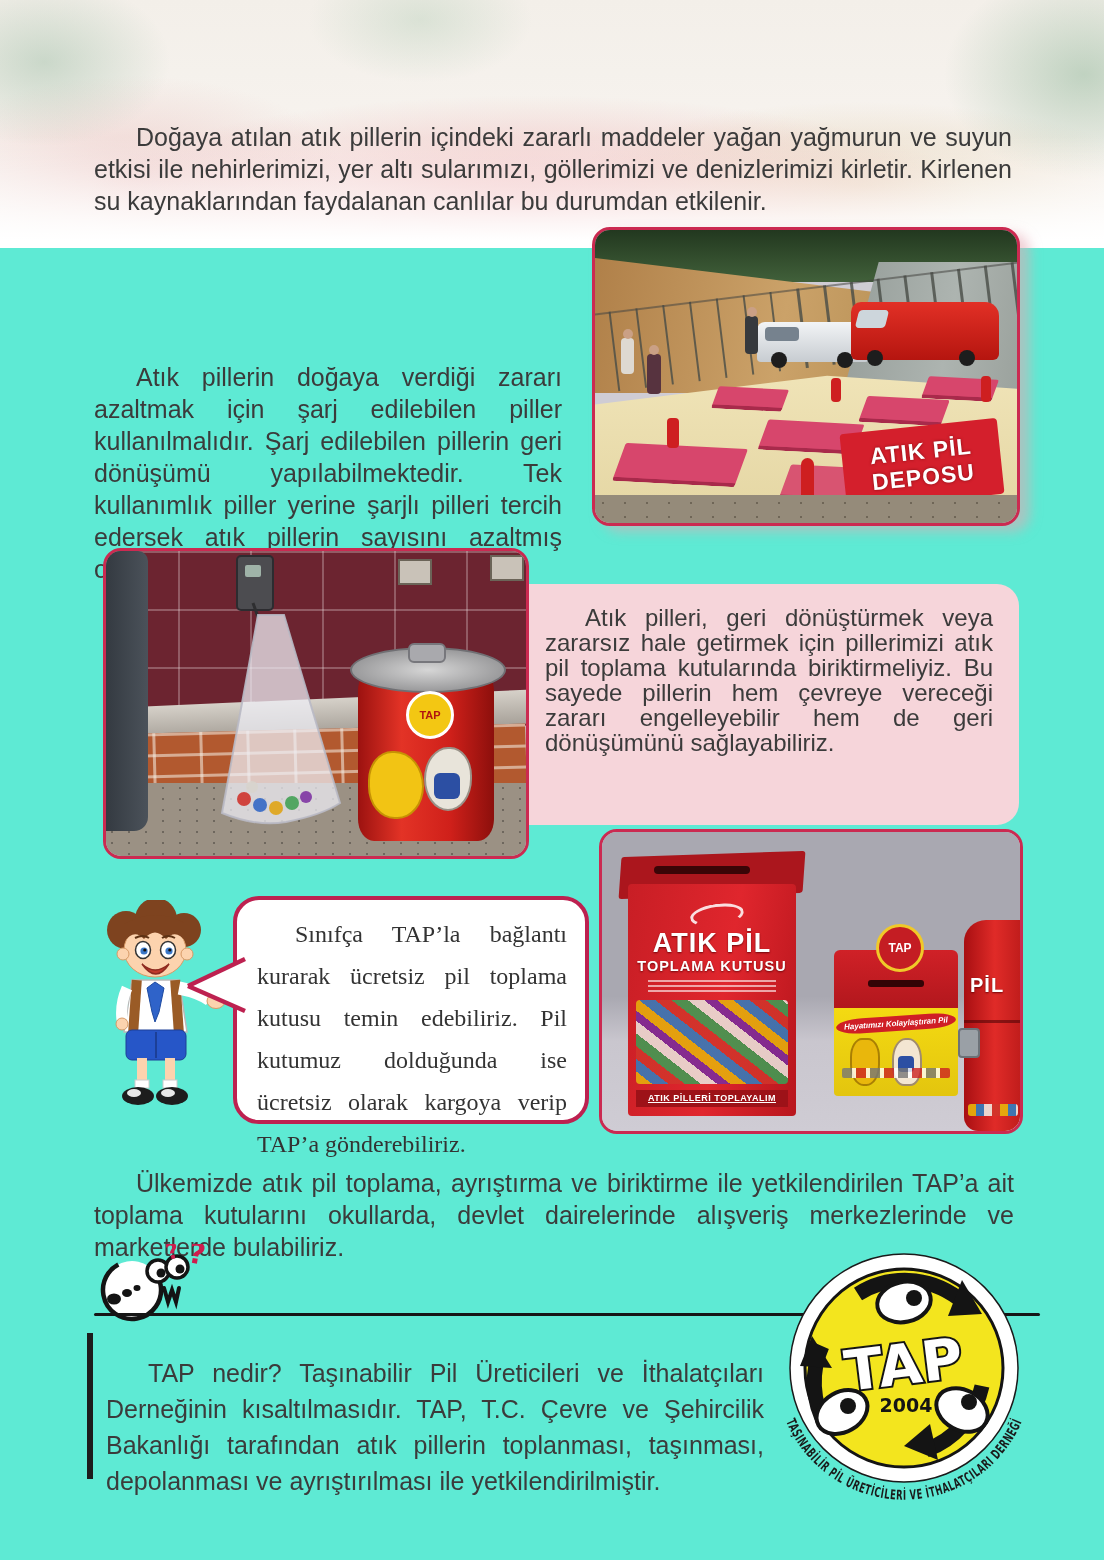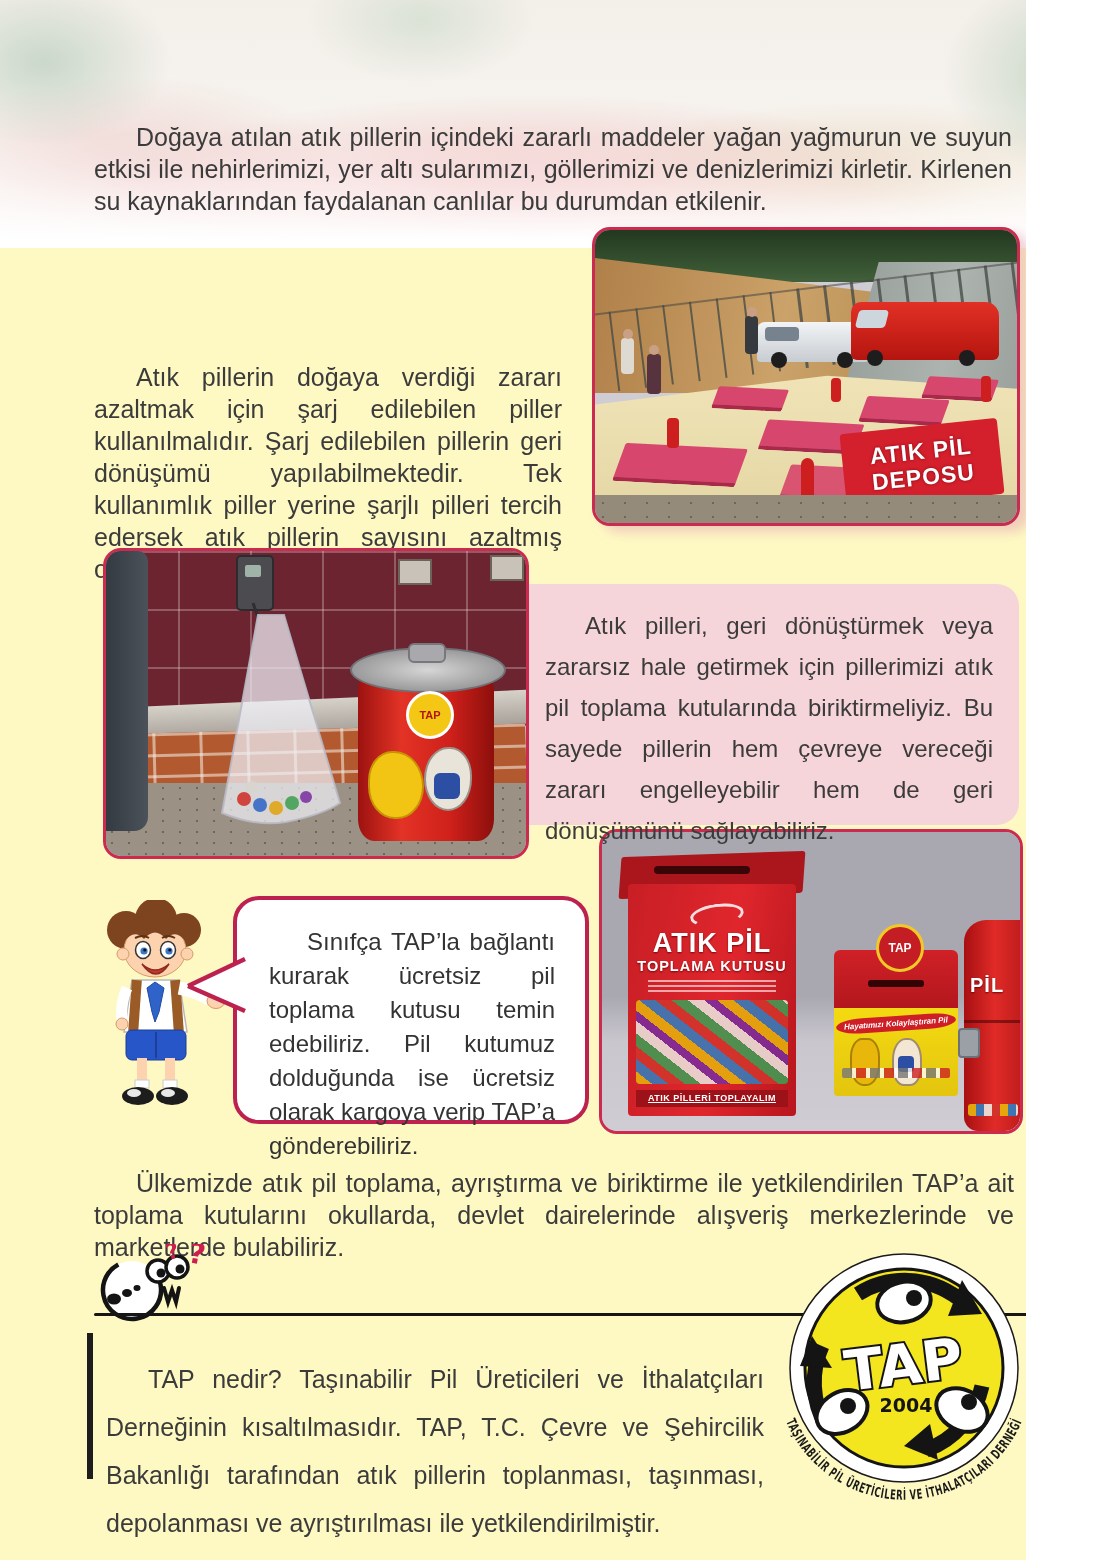--- a/index.html
+++ b/index.html
@@ -1,51 +1,51 @@
 <!DOCTYPE html>
 <html><head>
 <meta charset="utf-8">
 <style>
   html,body{margin:0;padding:0;background:#ffffff;}
-  .page{position:relative;width:1026px;height:1560px;background:#fef9c3;overflow:hidden;
+  .page{position:relative;width:1104px;height:1560px;background:#5eead4;overflow:hidden;
         font-family:"Liberation Sans",sans-serif;color:#3b3b3b;}
   
   .top-bg{position:absolute;left:0;top:0;width:1106px;height:248px;
     background:
       linear-gradient(to bottom, rgba(255,255,255,0) 55%, #ffffff 97%),
       radial-gradient(ellipse 180px 120px at 4% 25%, rgba(150,185,160,.45), transparent 70%),
       radial-gradient(ellipse 200px 150px at 98% 30%, rgba(140,180,150,.5), transparent 70%),
       radial-gradient(ellipse 160px 90px at 38% 8%, rgba(170,200,175,.35), transparent 70%),
       radial-gradient(ellipse 620px 150px at 48% 82%, rgba(232,130,135,.5), transparent 72%),
       radial-gradient(ellipse 420px 120px at 78% 75%, rgba(210,175,120,.4), transparent 70%),
       radial-gradient(ellipse 300px 140px at 12% 70%, rgba(225,150,150,.35), transparent 70%),
       linear-gradient(#f3efe9,#faf6f3);}
   .body-text{position:absolute;font-size:25px;line-height:32px;text-align:justify;color:#3b3b3b;}
   .ind{text-indent:42px;}
   .p-intro{left:94px;top:96px;width:918px;}
   .p-col1{left:94px;top:226px;width:468px;}
   .p-col2{left:94px;top:336px;width:468px;}
   .p-find{left:94px;top:1142px;width:920px;}
-  .p-tap{left:106px;top:1330px;width:658px;line-height:48px;}
+  .p-tap{left:106px;top:1330px;width:658px;line-height:36px;}
   .quote-bar{position:absolute;left:87px;top:1333px;width:6px;height:146px;background:#1d1d1d;}
 
   .photo{position:absolute;border:3px solid #cb2a51;border-radius:18px;overflow:hidden;background:#cfccd4;}
   .ph1{left:592px;top:227px;width:422px;height:293px;box-shadow:10px 6px 12px rgba(228,168,178,.55);}
   .ph2{left:103px;top:548px;width:420px;height:305px;z-index:3;}
   .ph3{left:599px;top:829px;width:418px;height:299px;}
 
   
   .pink-box{position:absolute;left:505px;top:584px;width:514px;height:241px;background:#f6d5da;
     border-radius:22px;z-index:2;box-sizing:border-box;padding:21px 26px 18px 40px;}
-  .pink-box p{margin:0;font-size:24px;line-height:41px;text-align:justify;text-indent:40px;color:#3b3b3b;}
+  .pink-box p{margin:0;font-size:24px;line-height:25px;text-align:justify;text-indent:40px;color:#3b3b3b;}
 
   
   .bubble{position:absolute;left:233px;top:896px;width:356px;height:228px;background:#fff;
     border:4.5px solid #bd2150;border-radius:26px;z-index:2;box-sizing:border-box;padding:13px 18px 10px 20px;}
-  .bubble p{margin:12px;font-size:24px;line-height:34px;text-align:justify;text-indent:38px;color:#333;}
+  .bubble p{margin:0;font-size:24px;line-height:42px;text-align:justify;text-indent:38px;color:#333;font-family:Liberation Serif, serif;}
   .bubble-tail{position:absolute;left:-51px;top:52px;z-index:3;}
 
   .boy{position:absolute;left:80px;top:900px;width:152px;height:208px;}
 
   
   .know-icon{position:absolute;left:84px;top:1244px;width:136px;height:80px;}
   .know-title{position:absolute;left:220px;top:1262px;font-family:"DejaVu Sans",sans-serif;
     font-size:33px;font-weight:bold;color:#171717;letter-spacing:.5px;}
   .know-title .q{color:#ce1d4e;font-size:36px;}
   .rule{position:absolute;left:94px;top:1313px;width:946px;height:3px;background:#161616;border-radius:2px;}

